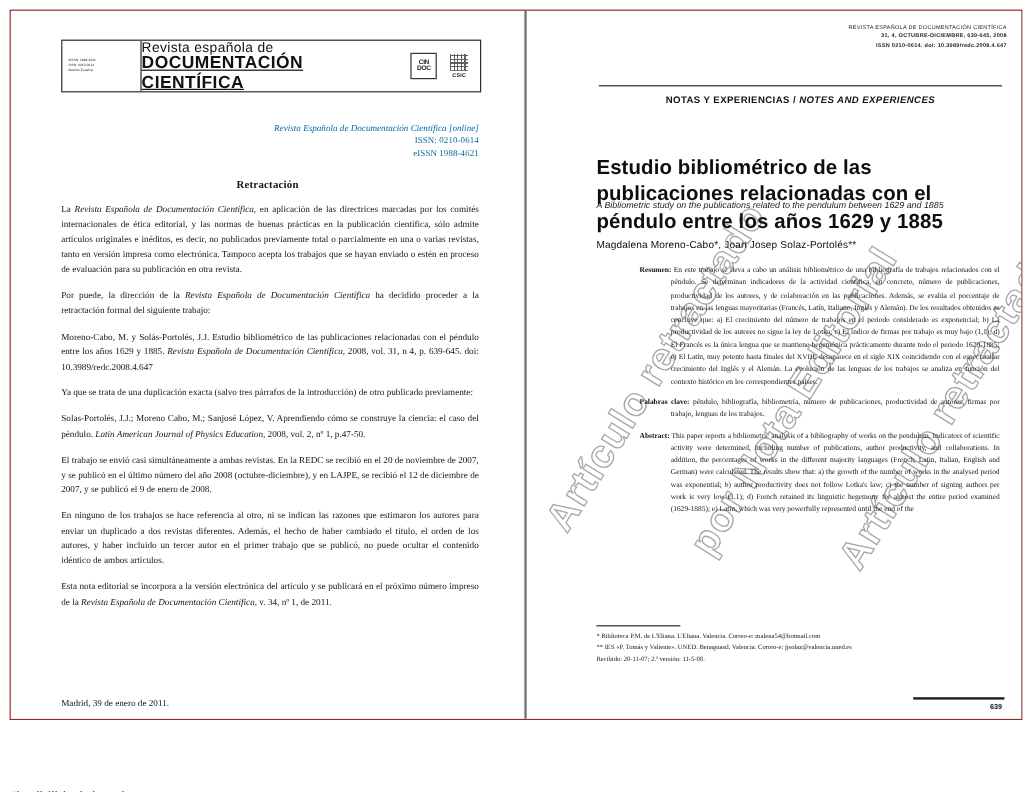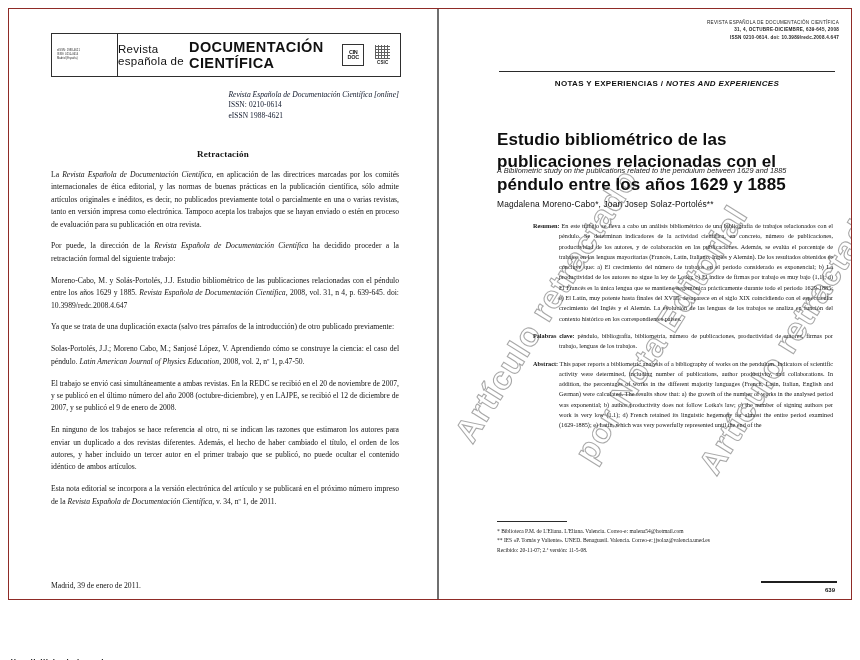--- a/index.html
+++ b/index.html
@@ -77,38 +77,38 @@
     font-size: 2.6px;
     color: #1a1a1a;
     line-height: 1.5;
     letter-spacing: 0.1px;
     white-space: nowrap;
     filter: blur(0.22px);
   }
   .masthead-title {
     flex: 1;
     display: flex;
-    flex-direction: row;
+    flex-direction: column;
     justify-content: center;
-    align-items: center;
     padding-right: 4px;
   }
   .mh-line1 {
     font-size: 11.5px;
     color: #111;
     letter-spacing: 0.3px;
     filter: blur(0.18px);
   }
   .mh-line2 {
     font-size: 14.5px;
     font-weight: bold;
     color: #111;
     letter-spacing: 0.4px;
     margin-top: -1px;
     filter: blur(0.18px);
+    text-decoration: underline;
   }
   .masthead-logos {
     width: 62px;
     display: flex;
     align-items: center;
     justify-content: space-around;
     padding-right: 3px;
     box-sizing: border-box;
   }
   .logo-cindoc {
@@ -147,23 +147,23 @@
     font-weight: bold;
     color: #1b1b1b;
     letter-spacing: 0.2px;
     margin-top: 1px;
     filter: blur(0.2px);
   }
 
   .journal-ref {
     position: absolute;
     right: 38px;
-    top: 80px;
-    text-align: left;
-    color: #0f172a;
+    top: 92px;
+    text-align: right;
+    color: #0369a1;
     filter: blur(0.16px);
   }
   .jr-title {
     font-family: "Liberation Serif", serif;
     font-style: italic;
     font-size: 7.6px;
     line-height: 1.45;
   }
   .jr-issn {
     font-family: "Liberation Serif", serif;

